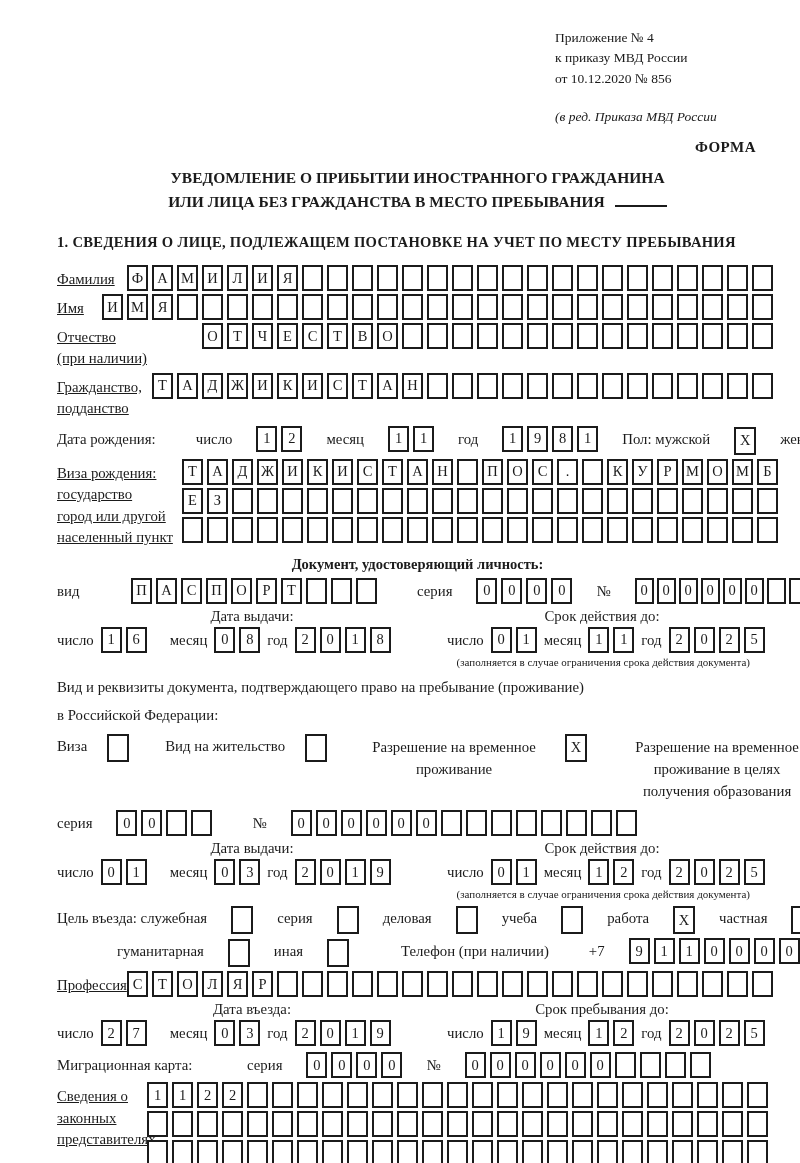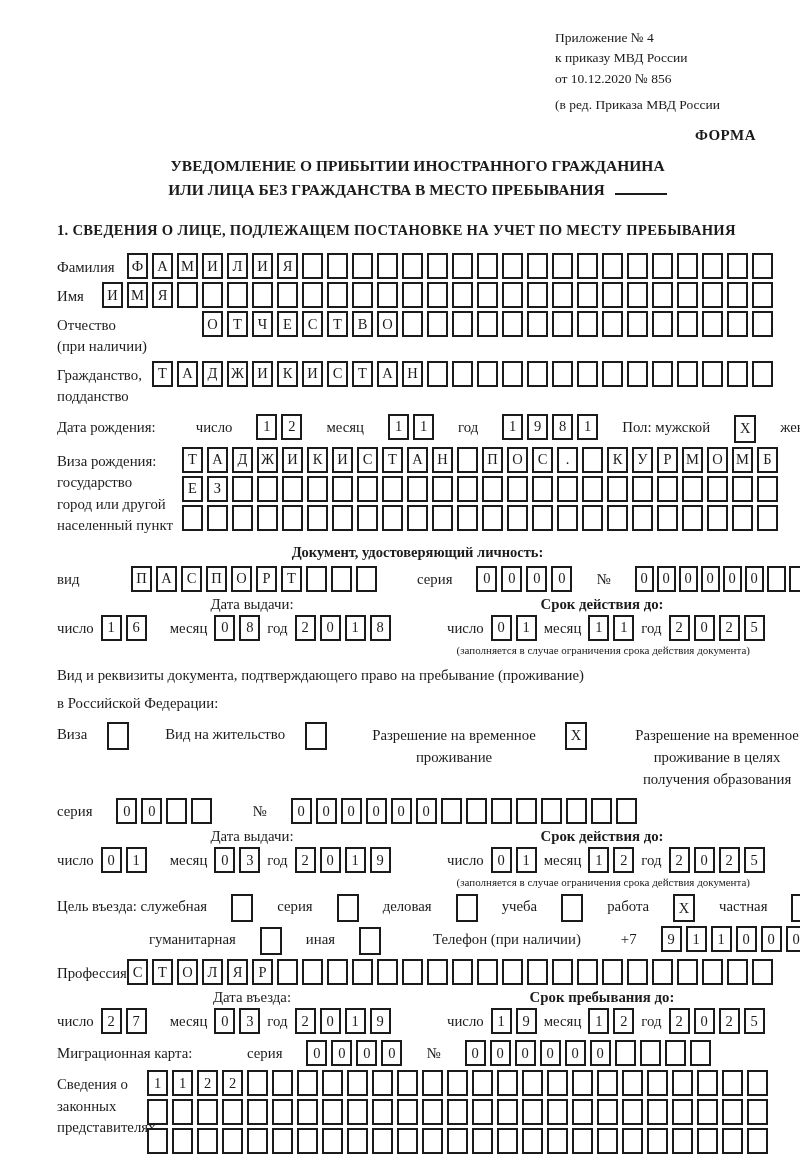--- a/index.html
+++ b/index.html
@@ -3,63 +3,63 @@
 <meta charset="utf-8">
 <style>
   html,body { margin:0; padding:0; }
   body {
     width:800px; height:1163px; background:#ffffff; overflow:hidden;
     font-family:"Liberation Serif","DejaVu Serif",serif; color:#1b1b1b;
   }
   .page { padding:28px 22px 0 57px; }
 
   .hdr { margin-left:498px; font-size:13.5px; line-height:1.5; }
-  .hdr .amend { margin-top:6px; }
+  .hdr .amend { margin-top:18px;font-style:italic; }
 
   .forma { text-align:right; margin:12px 22px 0 0; font-weight:bold; font-size:15px; letter-spacing:.5px; }
 
   .title { text-align:center; font-weight:bold; font-size:15.5px; line-height:1.55; margin-top:10px; }
   .blank { display:inline-block; width:52px; border-bottom:2px solid #1b1b1b; margin-left:10px; vertical-align:baseline; }
 
   .sec { font-weight:bold; font-size:14.6px; letter-spacing:.3px; margin:20px 0 14px 0; }
 
   .row { display:flex; align-items:flex-start; margin-bottom:3px; }
-  .lbl { font-size:14.8px; line-height:1.45; padding-top:4px; flex-shrink:0; }
+  .lbl { font-size:14.8px; line-height:1.45; padding-top:4px; flex-shrink:0;text-decoration:underline; }
   .lbl-s { font-size:14.8px; padding-top:5px; flex-shrink:0; white-space:nowrap; }
   .cells { display:flex; gap:4px; flex-shrink:0; }
   .cell {
     width:21px; height:26px; box-sizing:border-box; border:2px solid #1b1b1b;
     display:flex; align-items:center; justify-content:center;
     font-size:14.5px; flex-shrink:0; background:#fff;
   }
   .sm .cell { width:19px; height:26px; }
   .sm { gap:3px; }
   .cb { margin-top:1px; }
   .cb .cell { width:22px; height:28px; }
   .cellcol { display:flex; flex-direction:column; gap:3px; }
 
   .w45 {width:45px;} .w50 {width:50px;} .w70 {width:70px;} .w90 {width:90px;}
   .w95 {width:95px;} .w125 {width:125px;} .w145 {width:145px;} .w150 {width:150px;}
 
   .dochead { text-align:center; font-weight:bold; font-size:14.5px; margin:7px 0 5px 0; }
 
   .dp-heads { display:flex; font-size:14.8px; margin:4px 0 2px 0; }
   .dp-h1 { width:390px; text-align:center; }
-  .dp-h2 { width:310px; text-align:center;font-weight:bold; }
+  .dp-h2 { width:310px; text-align:center; }
   .dp-row { display:flex; }
   .dg { display:flex; align-items:flex-start; column-gap:7px; }
   .dg-left { width:390px; }
   .dp-note { text-align:right; font-size:11px; padding-right:28px; margin:3px 0 5px 0; }
 
   .intro { font-size:14.8px; line-height:1.9; margin-top:4px; }
 
   .prow { display:flex; align-items:flex-start; column-gap:24px; margin-bottom:4px; }
   .multi { font-size:14.8px; line-height:1.5; text-align:center; padding-top:3px; flex-shrink:0; }
   .w180 { width:182px; } .w185 { width:188px; }
-  .ml28 { margin-left:28px; } .ml16 { margin-left:16px; } .ind60 { margin-left:92px;text-align:center; }
+  .ml28 { margin-left:28px; } .ml16 { margin-left:16px; } .ind60 { margin-left:60px;text-align:center; }
   .repscol { display:flex; flex-direction:column; }
 </style>
 </head>
 <body>
 
 <div class="page">
 
   <div class="hdr">
     <div>Приложение № 4</div>
     <div>к приказу МВД России</div>

